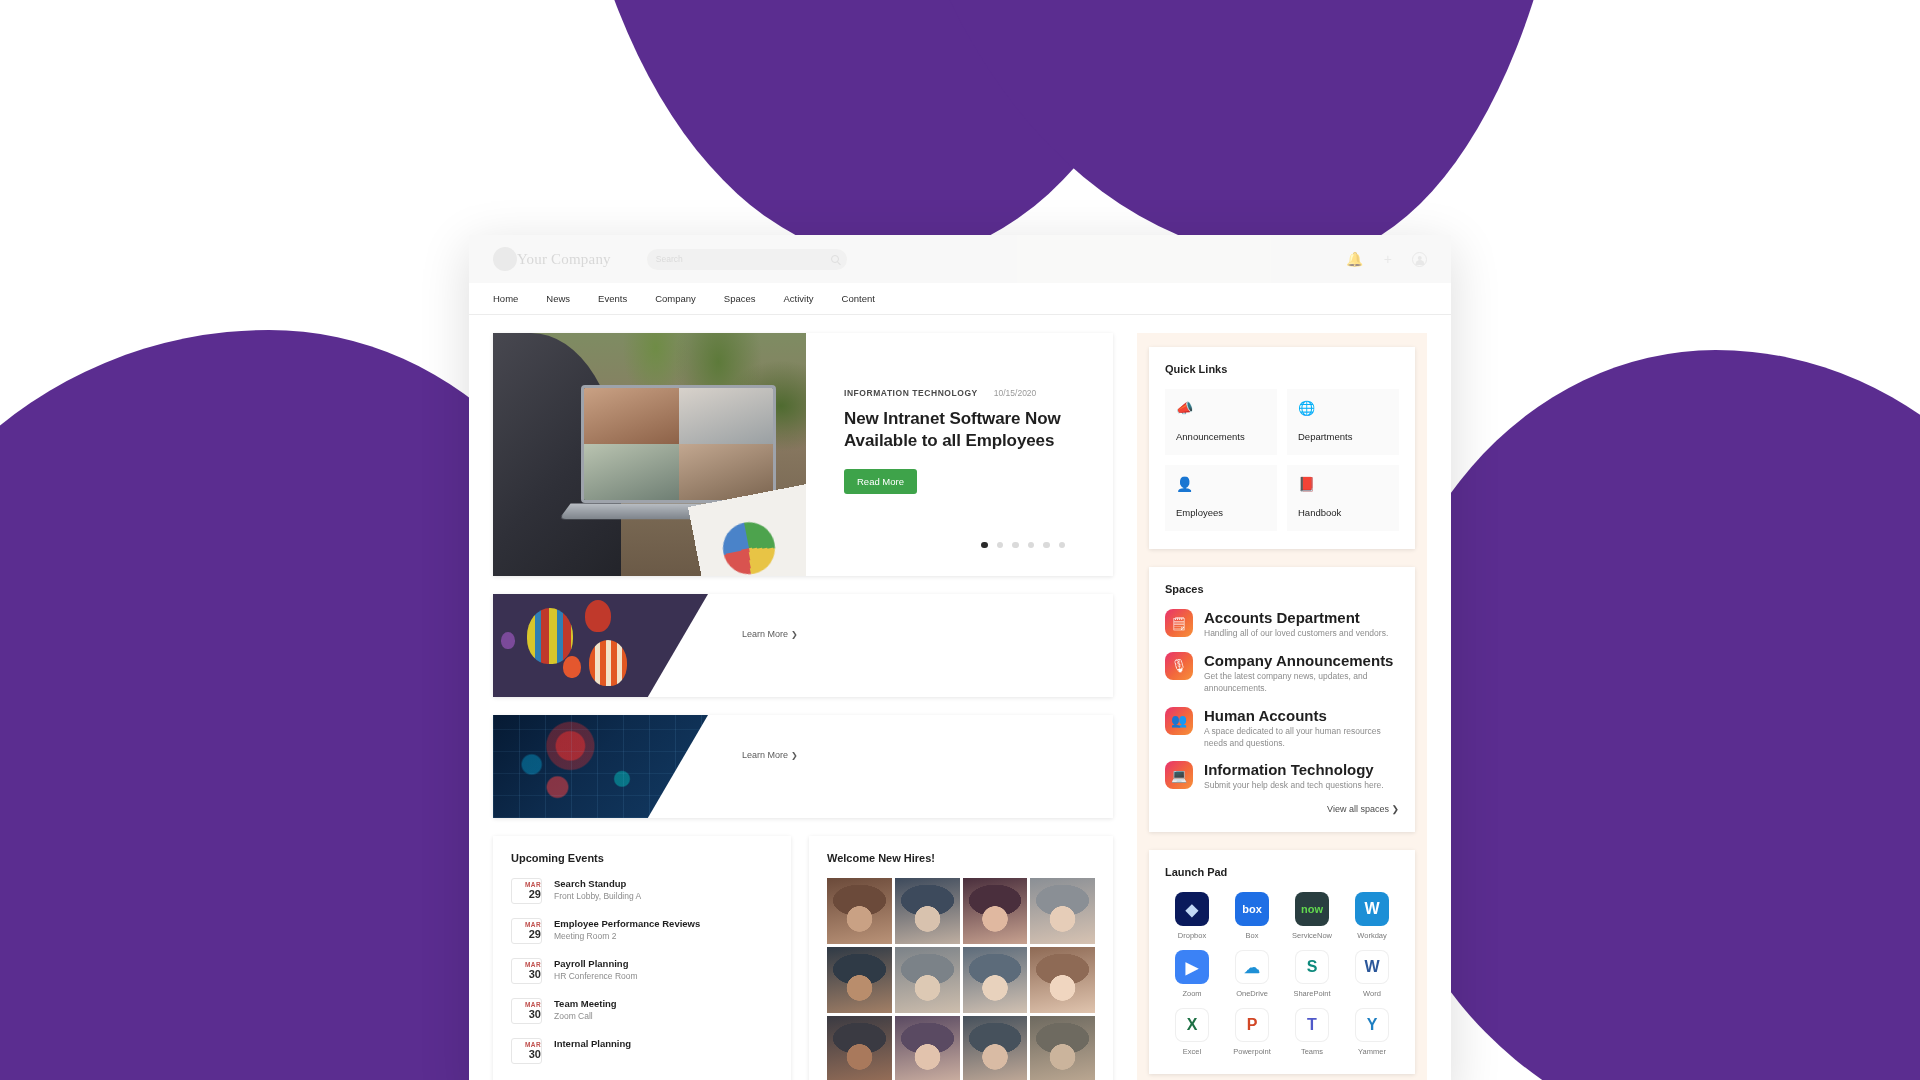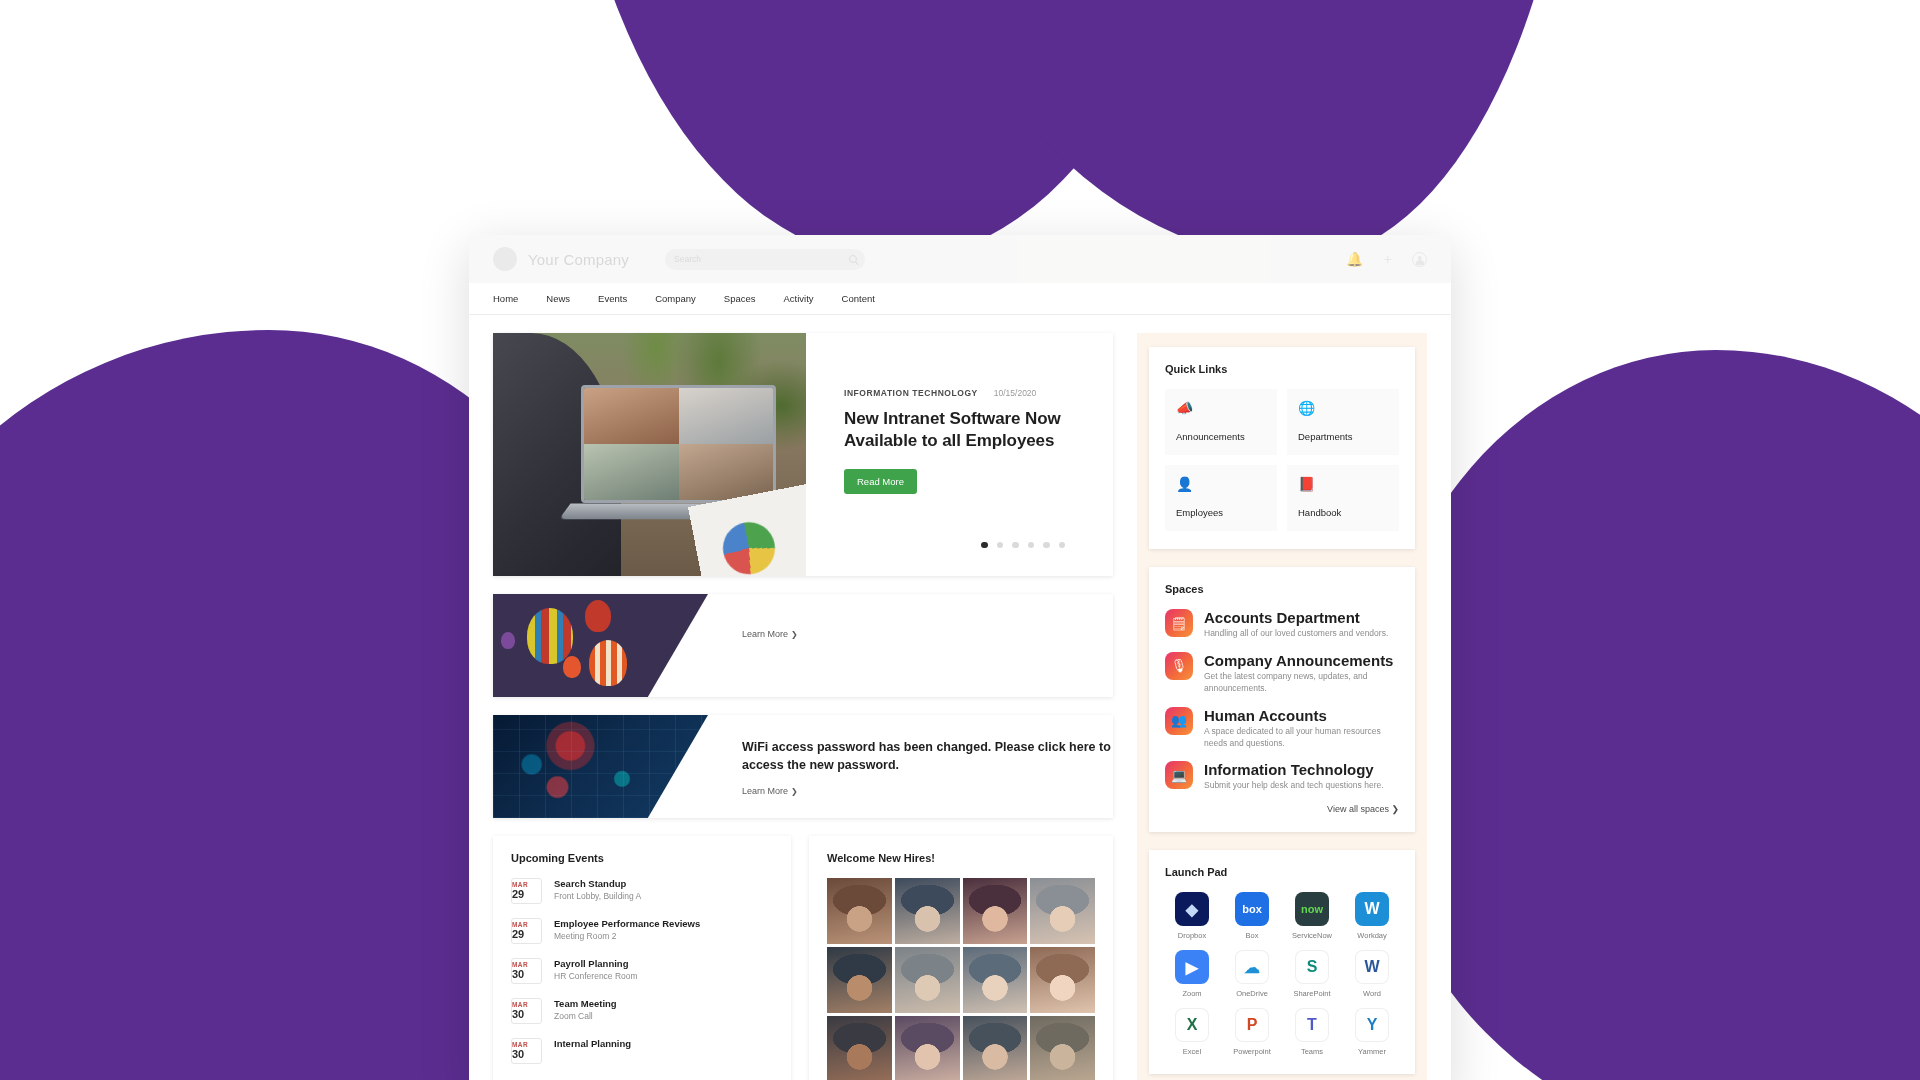--- a/index.html
+++ b/index.html
@@ -44,22 +44,22 @@
   .topbar {
     height: 48px; background: #F4F4F3;
     display: flex; align-items: center; padding: 0 24px;
     opacity: .55;
   }
   .logo-dot {
     width: 24px; height: 24px; border-radius: 50%;
     background: #D9D9D9; flex: 0 0 auto;
   }
   .brand {
-    font-size: 15px; color: #B9B9B9; margin-left: 11px;
-    letter-spacing: .2px; white-space: nowrap;
+    font-size: 15px; color: #B9B9B9; 
+    letter-spacing: .2px; white-space: nowrap; font-family: Liberation Serif, serif;
   }
   .searchbox {
     margin-left: 36px; width: 200px; height: 21px;
     background: #E7E7E6; border-radius: 11px;
     display: flex; align-items: center; padding: 0 9px;
     position: relative;
   }
   .searchbox span.ph { font-size: 8.5px; color: #BDBDBD; }
   .search-ico {
     position: absolute; right: 8px; top: 50%; transform: translateY(-50%);
@@ -222,21 +222,21 @@
     background: #fff; box-shadow: 0 1px 4px rgba(0,0,0,.10);
     padding: 16px 18px;
   }
   .card-events { width: 298px; flex: 0 0 298px; height: 260px; }
   .card-hires { flex: 1 1 auto; height: 260px; padding-bottom: 0; }
   .card-title { font-size: 11px; font-weight: bold; color: #1F1F1F; margin-bottom: 14px; }
 
   .event { display: flex; align-items: flex-start; gap: 12px; margin-bottom: 14px; }
   .ev-date {
     width: 31px; flex: 0 0 31px; border: 1px solid #E6E6E6; border-radius: 3px;
-    text-align: left; padding: 2px 0 3px; background:#fff;
+    text-align: right; padding: 2px 0 3px; background:#fff;
   }
   .ev-mon { font-size: 6.5px; font-weight: bold; color: #C0504D; letter-spacing: .4px; }
   .ev-day { font-size: 11px; font-weight: bold; color: #2B2B2B; line-height: 1.1; }
   .ev-name { font-size: 9.5px; font-weight: bold; color: #1F1F1F; }
   .ev-loc { font-size: 8.5px; color: #8C8C8C; margin-top: 2px; }
 
   .hires-grid {
     display: grid; grid-template-columns: repeat(4, 1fr);
     gap: 3px; margin-top: 2px;
   }
@@ -358,21 +358,20 @@
         <div class="promo-text">
           <span class="learn-more">
             <span>Learn More</span><span class="chev">❯</span>
           </span>
         </div>
       </div>
 
       <div class="promo">
         <div class="promo-img promo-img-tech"></div>
         <div class="promo-text">
-          <div class="promo-title">WiFi access password has been changed. Please click here to access the new password.</div>
           <span class="learn-more">
             <span>Learn More</span><span class="chev">❯</span>
           </span>
         </div>
       </div>
 
       <div class="bottom-row">
 
         <div class="card card-events">
           <div class="card-title">Upcoming Events</div>

